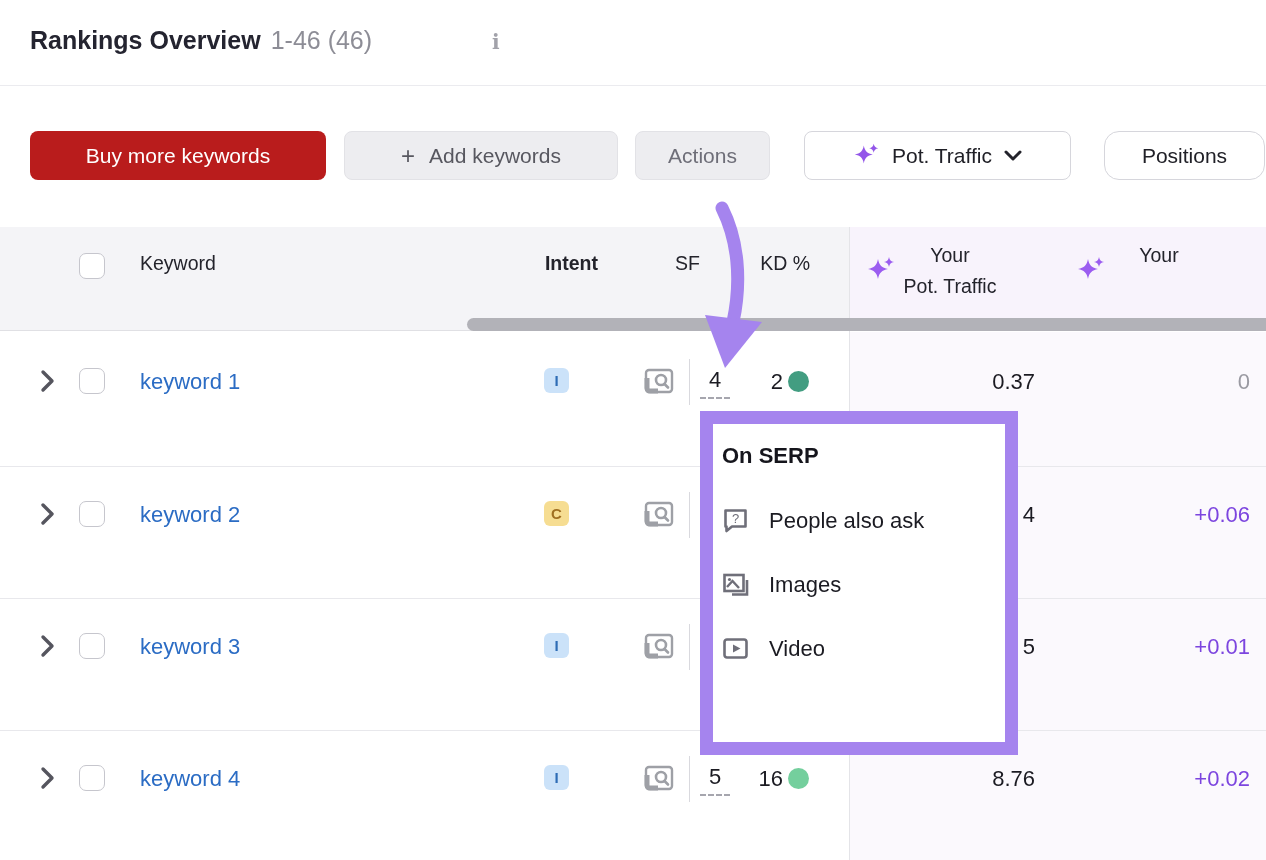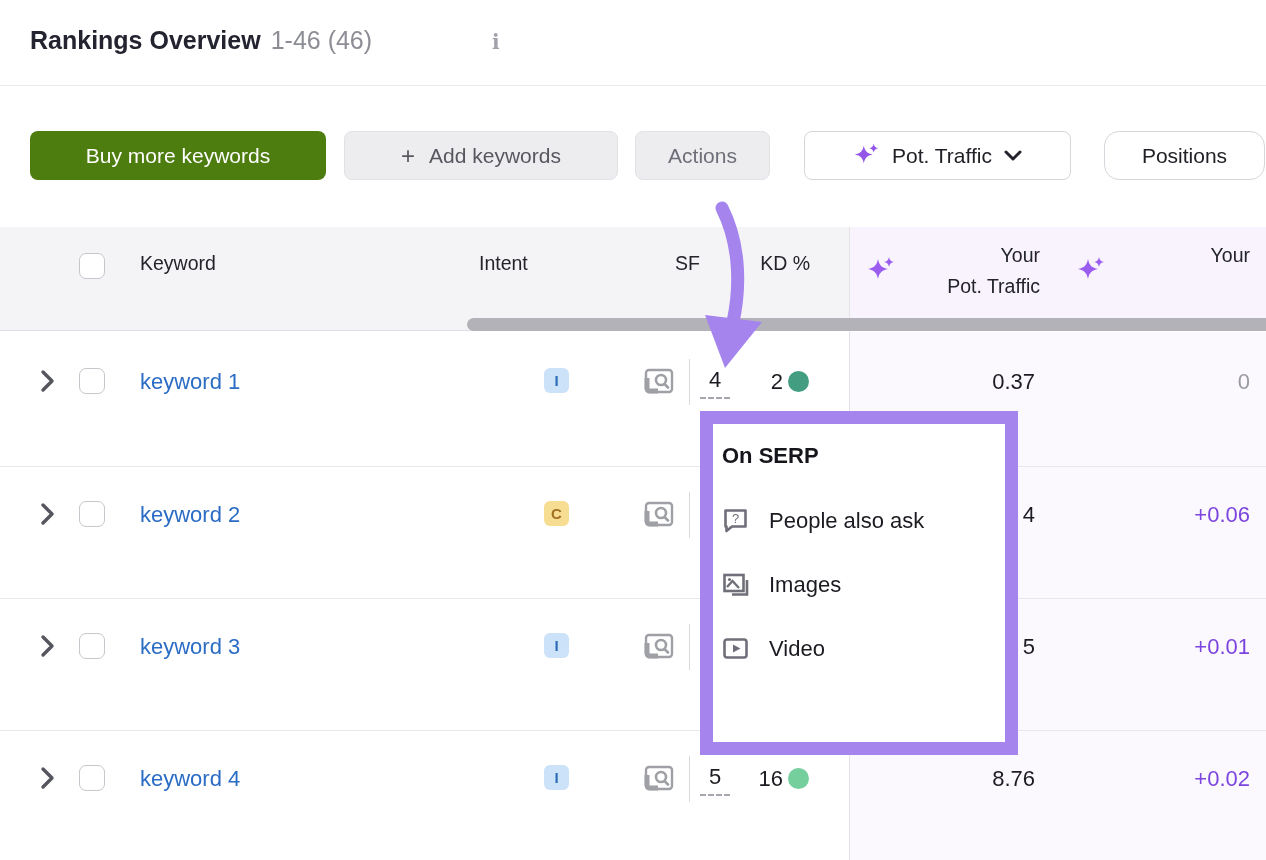--- a/index.html
+++ b/index.html
@@ -12,40 +12,40 @@
   
   .page-title{left:30px;top:26px;font-size:25px;font-weight:bold;color:#242430;}
   .page-range{font-weight:normal;color:#8d8d96;margin-left:10px;}
   .info-icon{left:492px;top:30px;font-family:"DejaVu Serif",serif;font-weight:bold;
     color:#a2a2aa;font-size:20px;}
   .title-divider{left:0;top:85px;width:1266px;height:0;border-top:1px solid #ebebef;}
 
   
   .btn{position:absolute;top:131px;height:49px;border-radius:8px;display:flex;
     align-items:center;justify-content:center;font-size:21px;box-sizing:border-box;cursor:pointer;}
-  .btn-green{left:30px;width:296px;background:#4d7c0f;color:#ffffff;}
+  .btn-green{left:30px;width:296px;background:#b91c1c;color:#ffffff;}
   .btn-gray{background:#ededf0;border:1px solid #e2e2e6;color:#57575f;}
   .btn-add{left:344px;width:274px;gap:14px;}
   .btn-actions{left:635px;width:135px;color:#6e6e78;}
   .btn-outline{background:#ffffff;border:1px solid #d6d6dc;color:#202027;}
   .btn-pot{left:804px;width:267px;gap:12px;}
   .btn-positions{left:1104px;width:161px;border-radius:15px;}
   .plus-glyph{font-size:24px;color:#57575f;line-height:1;}
 
   
   .thead{left:0;top:227px;width:1266px;height:104px;background:#f4f4f7;
     border-bottom:1px solid #e0e0e4;box-sizing:border-box;}
   .thead-purple{left:849px;top:227px;width:417px;height:104px;background:#f8f3fc;}
   .col-divider{left:849px;top:227px;width:0;height:633px;border-left:1px solid #e4e4e8;}
   .th{position:absolute;font-size:19.5px;color:#23232b;}
   .th-keyword{left:140px;top:252px;}
-  .th-intent{left:479px;top:252px;width:103px;}
+  .th-intent{left:495px;top:252px;width:103px;text-align:right;font-weight:bold;}
   .th-sf{left:640px;top:252px;width:60px;text-align:right;}
   .th-kd{left:715px;top:252px;width:95px;text-align:right;}
-  .th-2line{top:240px;line-height:31px;text-align:right;}
+  .th-2line{top:240px;line-height:31px;text-align:center;}
   .th-pt{left:860px;width:180px;}
   .th-pg{left:1068px;width:182px;}
   .hdr-sparkle{top:255px;}
   .checkbox{position:absolute;width:26px;height:26px;background:#ffffff;
     border:1.5px solid #c6c6cd;border-radius:7px;box-sizing:border-box;cursor:pointer;}
   .scrollbar{left:467px;top:318px;width:799px;height:13px;background:#b2b2b8;
     border-radius:7px 0 0 7px;cursor:grab;}
 
   
   .row-sep{left:0;width:1266px;height:0;border-top:1px solid #e8e8ec;position:absolute;}

